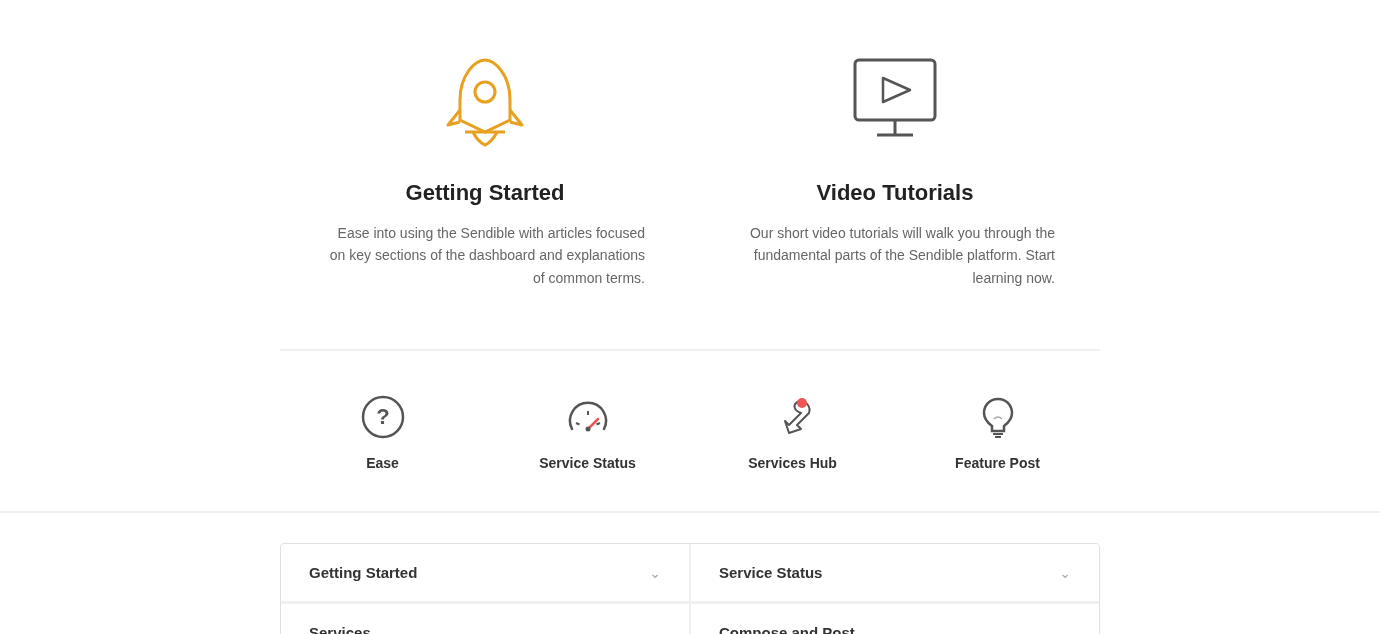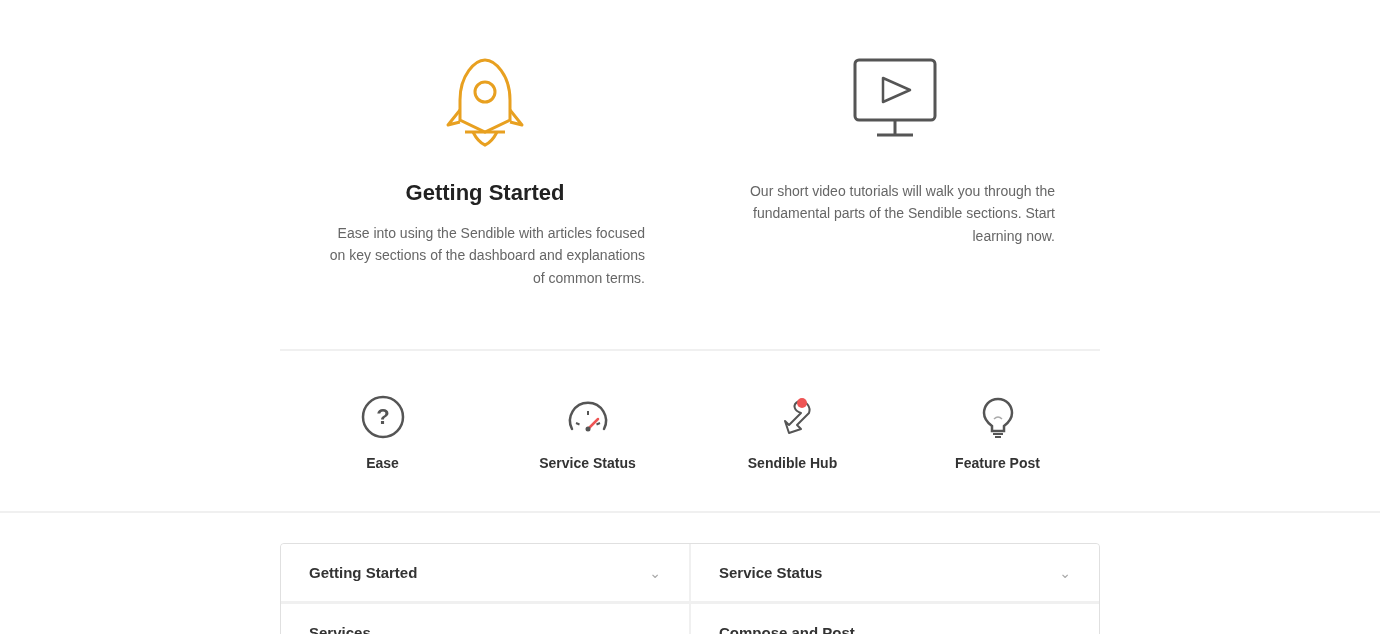--- a/index.html
+++ b/index.html
@@ -146,21 +146,22 @@
       <svg width="100" height="100" viewBox="0 0 100 100" fill="none" xmlns="http://www.w3.org/2000/svg">
 
         <rect x="10" y="10" width="80" height="60" rx="4" ry="4" stroke="#555" stroke-width="3" fill="none"></rect>
 
         <line x1="50" y1="70" x2="50" y2="85" stroke="#555" stroke-width="3"></line>
         <line x1="32" y1="85" x2="68" y2="85" stroke="#555" stroke-width="3"></line>
 
         <polygon points="38,28 38,52 65,40" stroke="#555" stroke-width="2.5" fill="none" stroke-linejoin="round"></polygon>
       </svg>
     </div>
-    <p>Our short video tutorials will walk you through the fundamental parts of the Sendible sections. Start learning now.</p>
+    <h2>Video Tutorials</h2>
+    <p>Our short video tutorials will walk you through the fundamental parts of the Sendible platform. Start learning now.</p>
   </div>
 </div>
 
 <div class="divider-line"></div>
 
 <div class="nav-icons-row">
 
   <div class="nav-icon-item">
     <div class="icon-wrap">
       <svg width="48" height="48" viewBox="0 0 48 48" fill="none" xmlns="http://www.w3.org/2000/svg">
@@ -190,21 +191,21 @@
 
   <div class="nav-icon-item">
     <div class="icon-wrap">
       <svg width="48" height="48" viewBox="0 0 48 48" fill="none" xmlns="http://www.w3.org/2000/svg">
 
         <path d="M30 8 C38 8, 42 14, 40 20 L28 32 L32 36 L20 40 L16 28 L20 32 L32 20 C26 18, 22 12, 30 8 Z" stroke="#555" stroke-width="2" fill="none" stroke-linejoin="round"></path>
 
         <circle cx="33" cy="10" r="5" fill="#e55"></circle>
       </svg>
     </div>
-    <span class="label">Sendible Hub</span>
+    <span class="label">Services Hub</span>
   </div>
 
 
   <div class="nav-icon-item">
     <div class="icon-wrap">
       <svg width="48" height="48" viewBox="0 0 48 48" fill="none" xmlns="http://www.w3.org/2000/svg">
 
         <path d="M24 6 C15 6, 10 13, 10 20 C10 26, 14 30, 18 33 L18 38 L30 38 L30 33 C34 30, 38 26, 38 20 C38 13, 33 6, 24 6 Z" stroke="#555" stroke-width="2.5" fill="none"></path>
 
         <line x1="18" y1="38" x2="30" y2="38" stroke="#555" stroke-width="2"></line>

